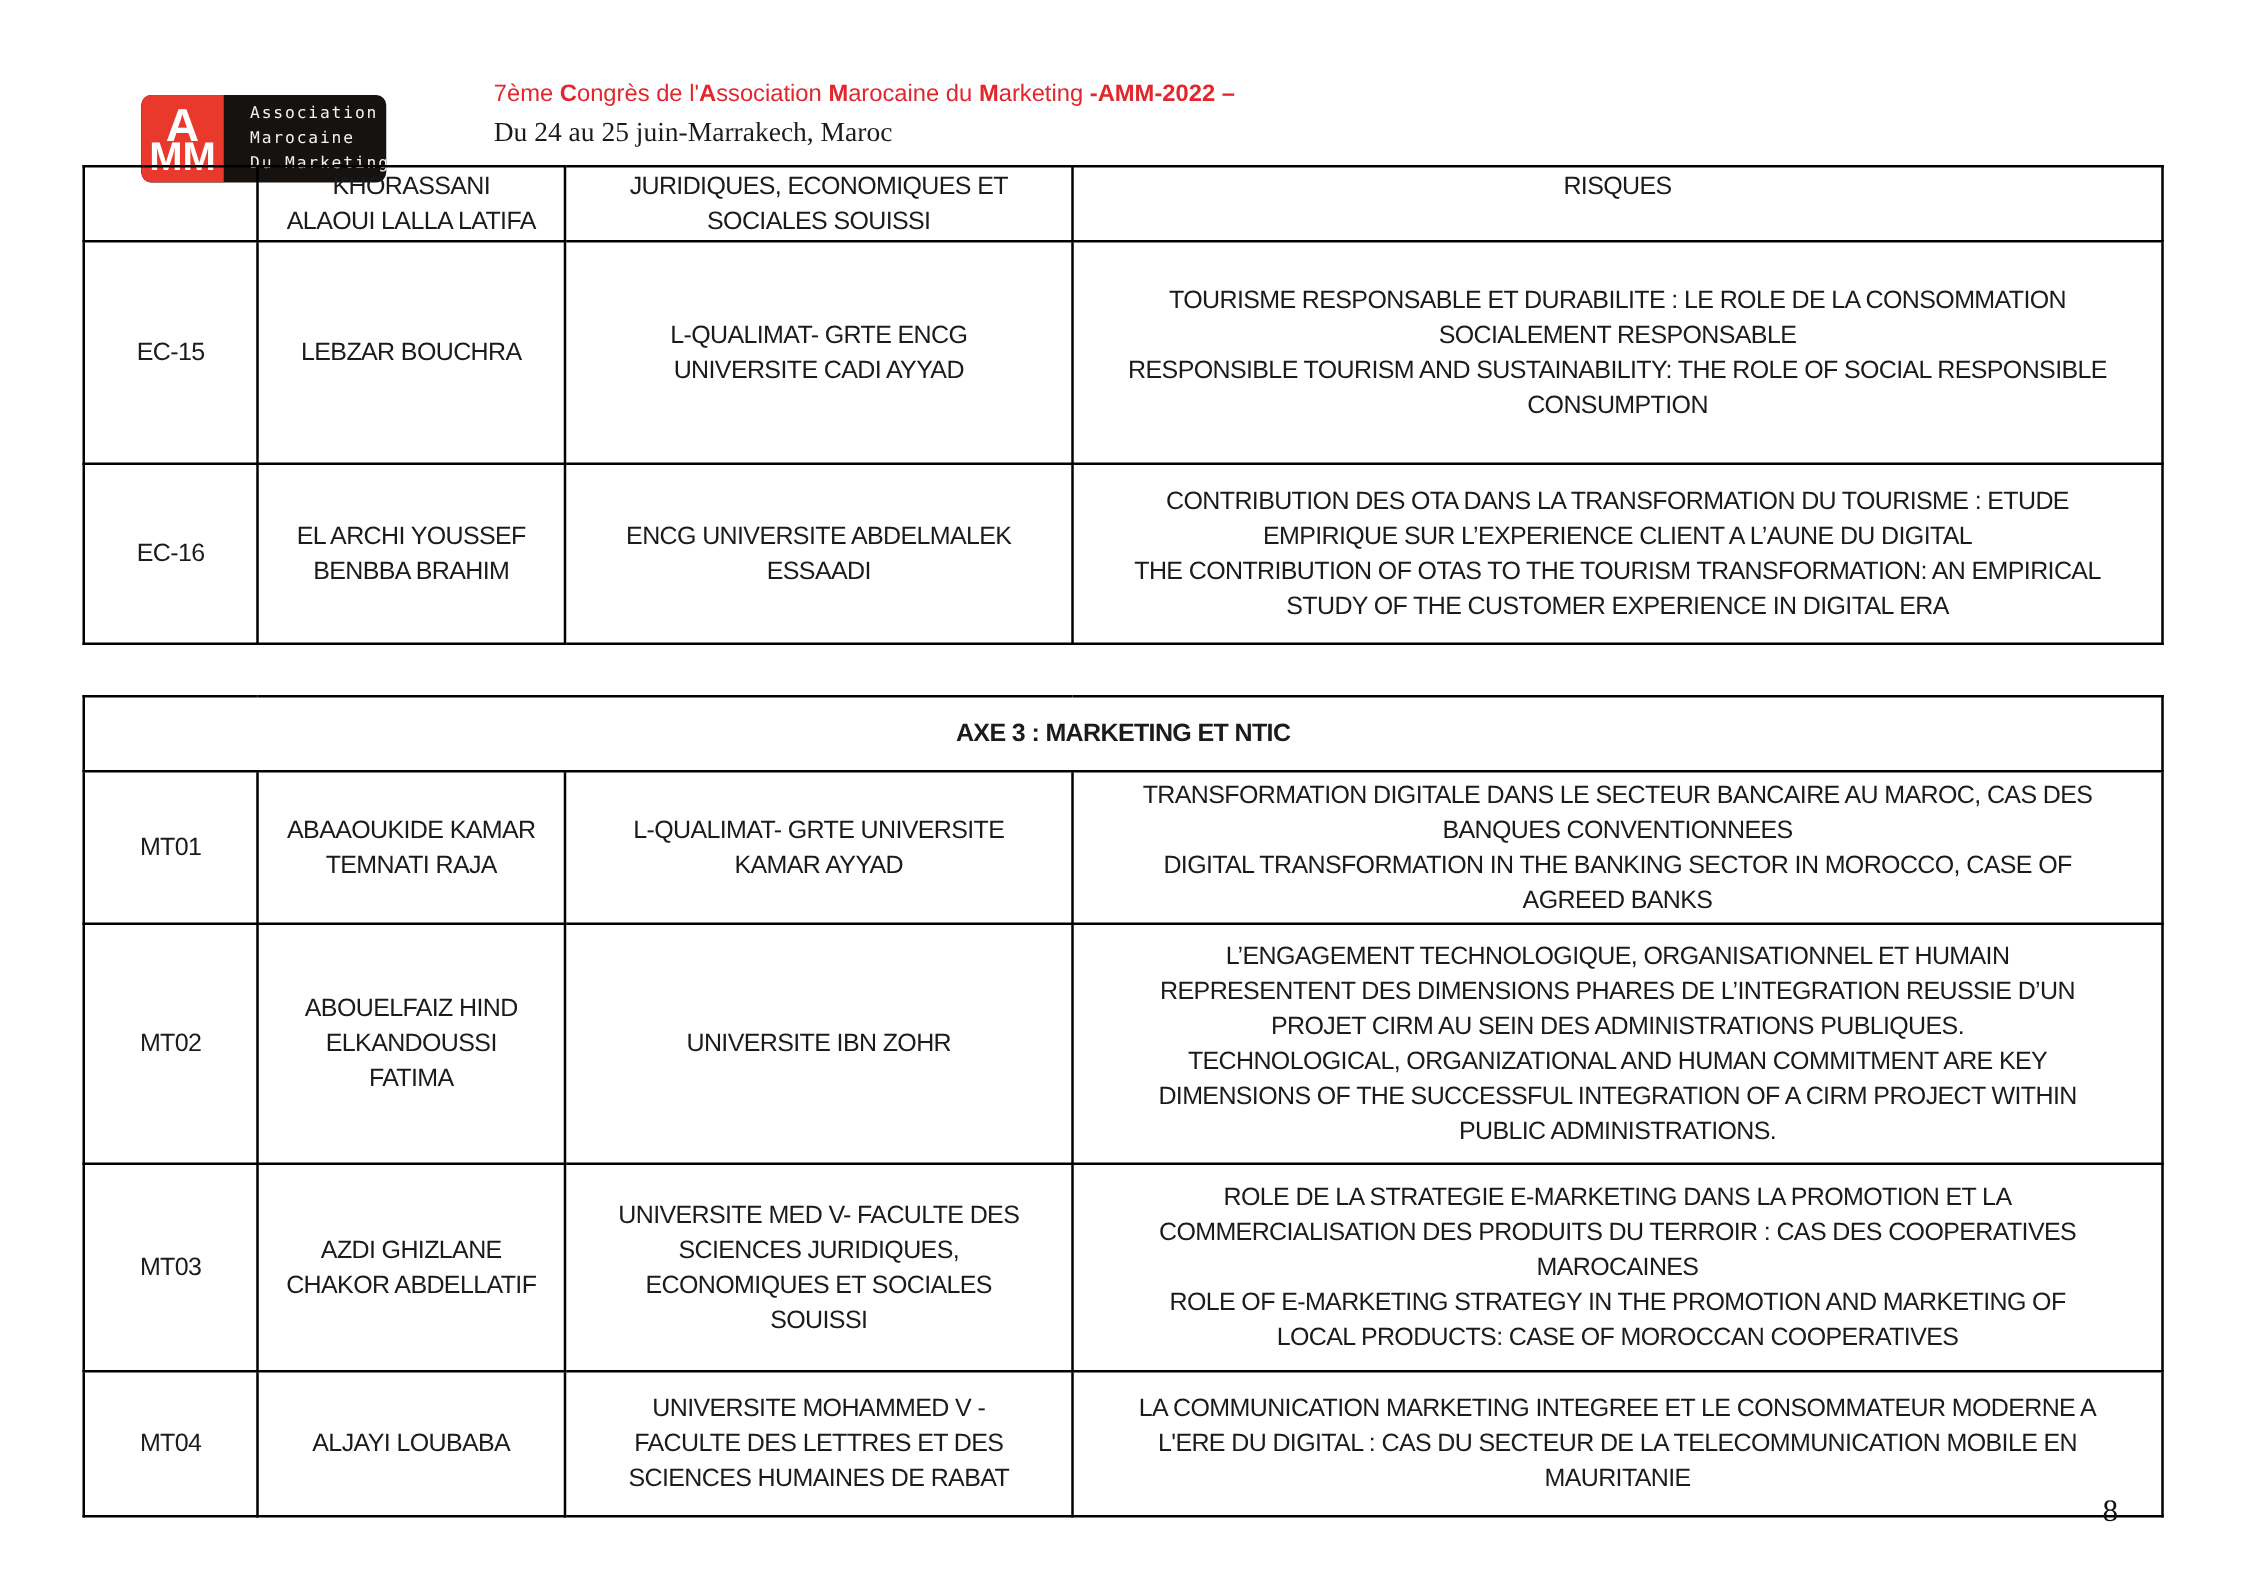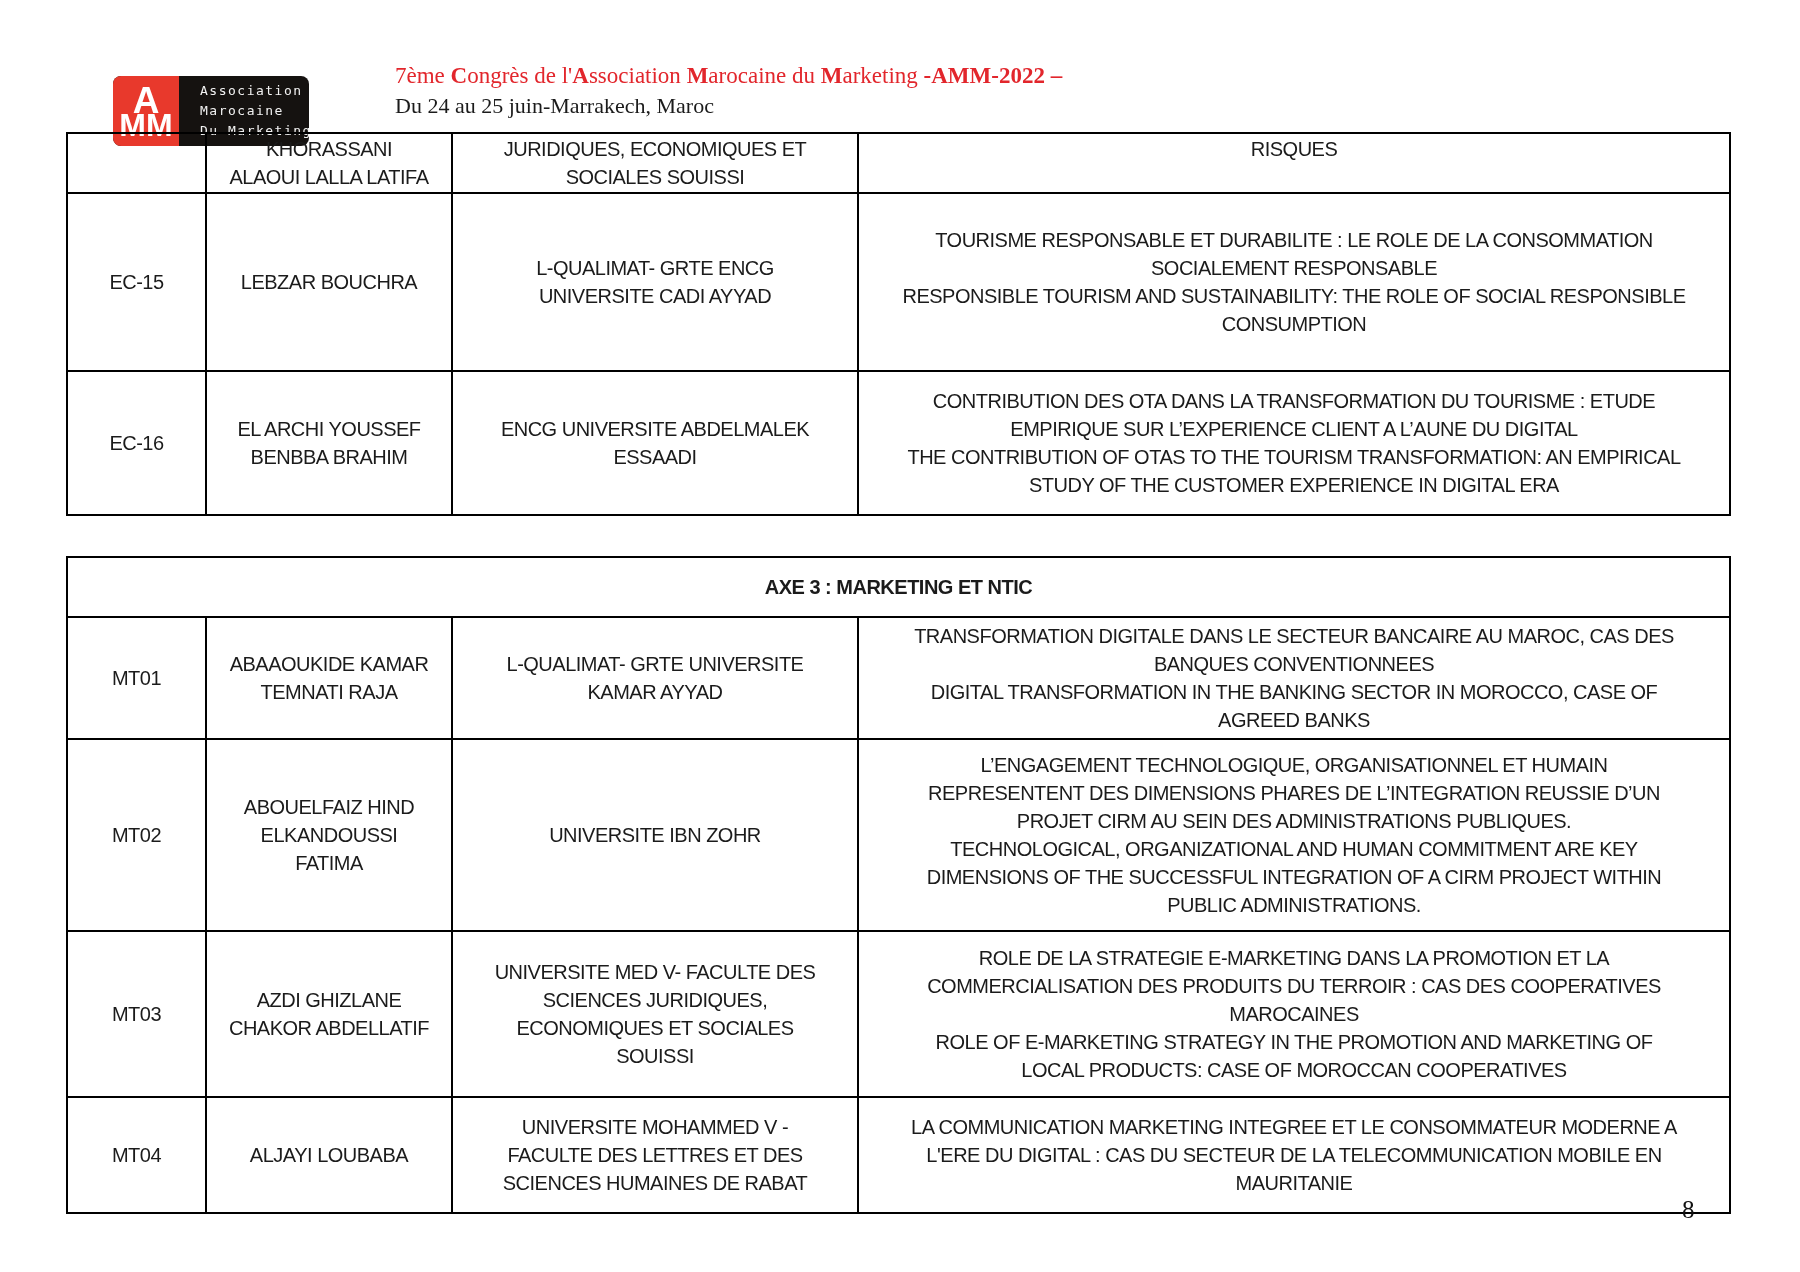--- a/index.html
+++ b/index.html
@@ -36,22 +36,22 @@
   .logo-text {
     flex: 1; display: flex; flex-direction: column; justify-content: center;
     padding-left: 21px;
     color: #f2f2f2;
     font-family: "DejaVu Sans Mono", monospace;
     font-size: 13px; line-height: 20px; letter-spacing: 1.5px;
     white-space: nowrap;
   }
   .titles { position: absolute; left: 395px; top: 60px; }
   .conf-title {
-    font-family: Liberation Serif, serif;
-    font-size: 23px; line-height: 31px;
+    font-family: Liberation Sans, sans-serif;
+    font-size: 19px; line-height: 31px;
     color: var(--accent-red, #e2262c);
     white-space: nowrap;
   }
   .conf-title .b { font-weight: 700; }
   .conf-sub {
     font-family: "Liberation Serif", serif;
     font-size: 22px; line-height: 30px;
     color: var(--text, #1b1b1b);
     white-space: nowrap;
   }

